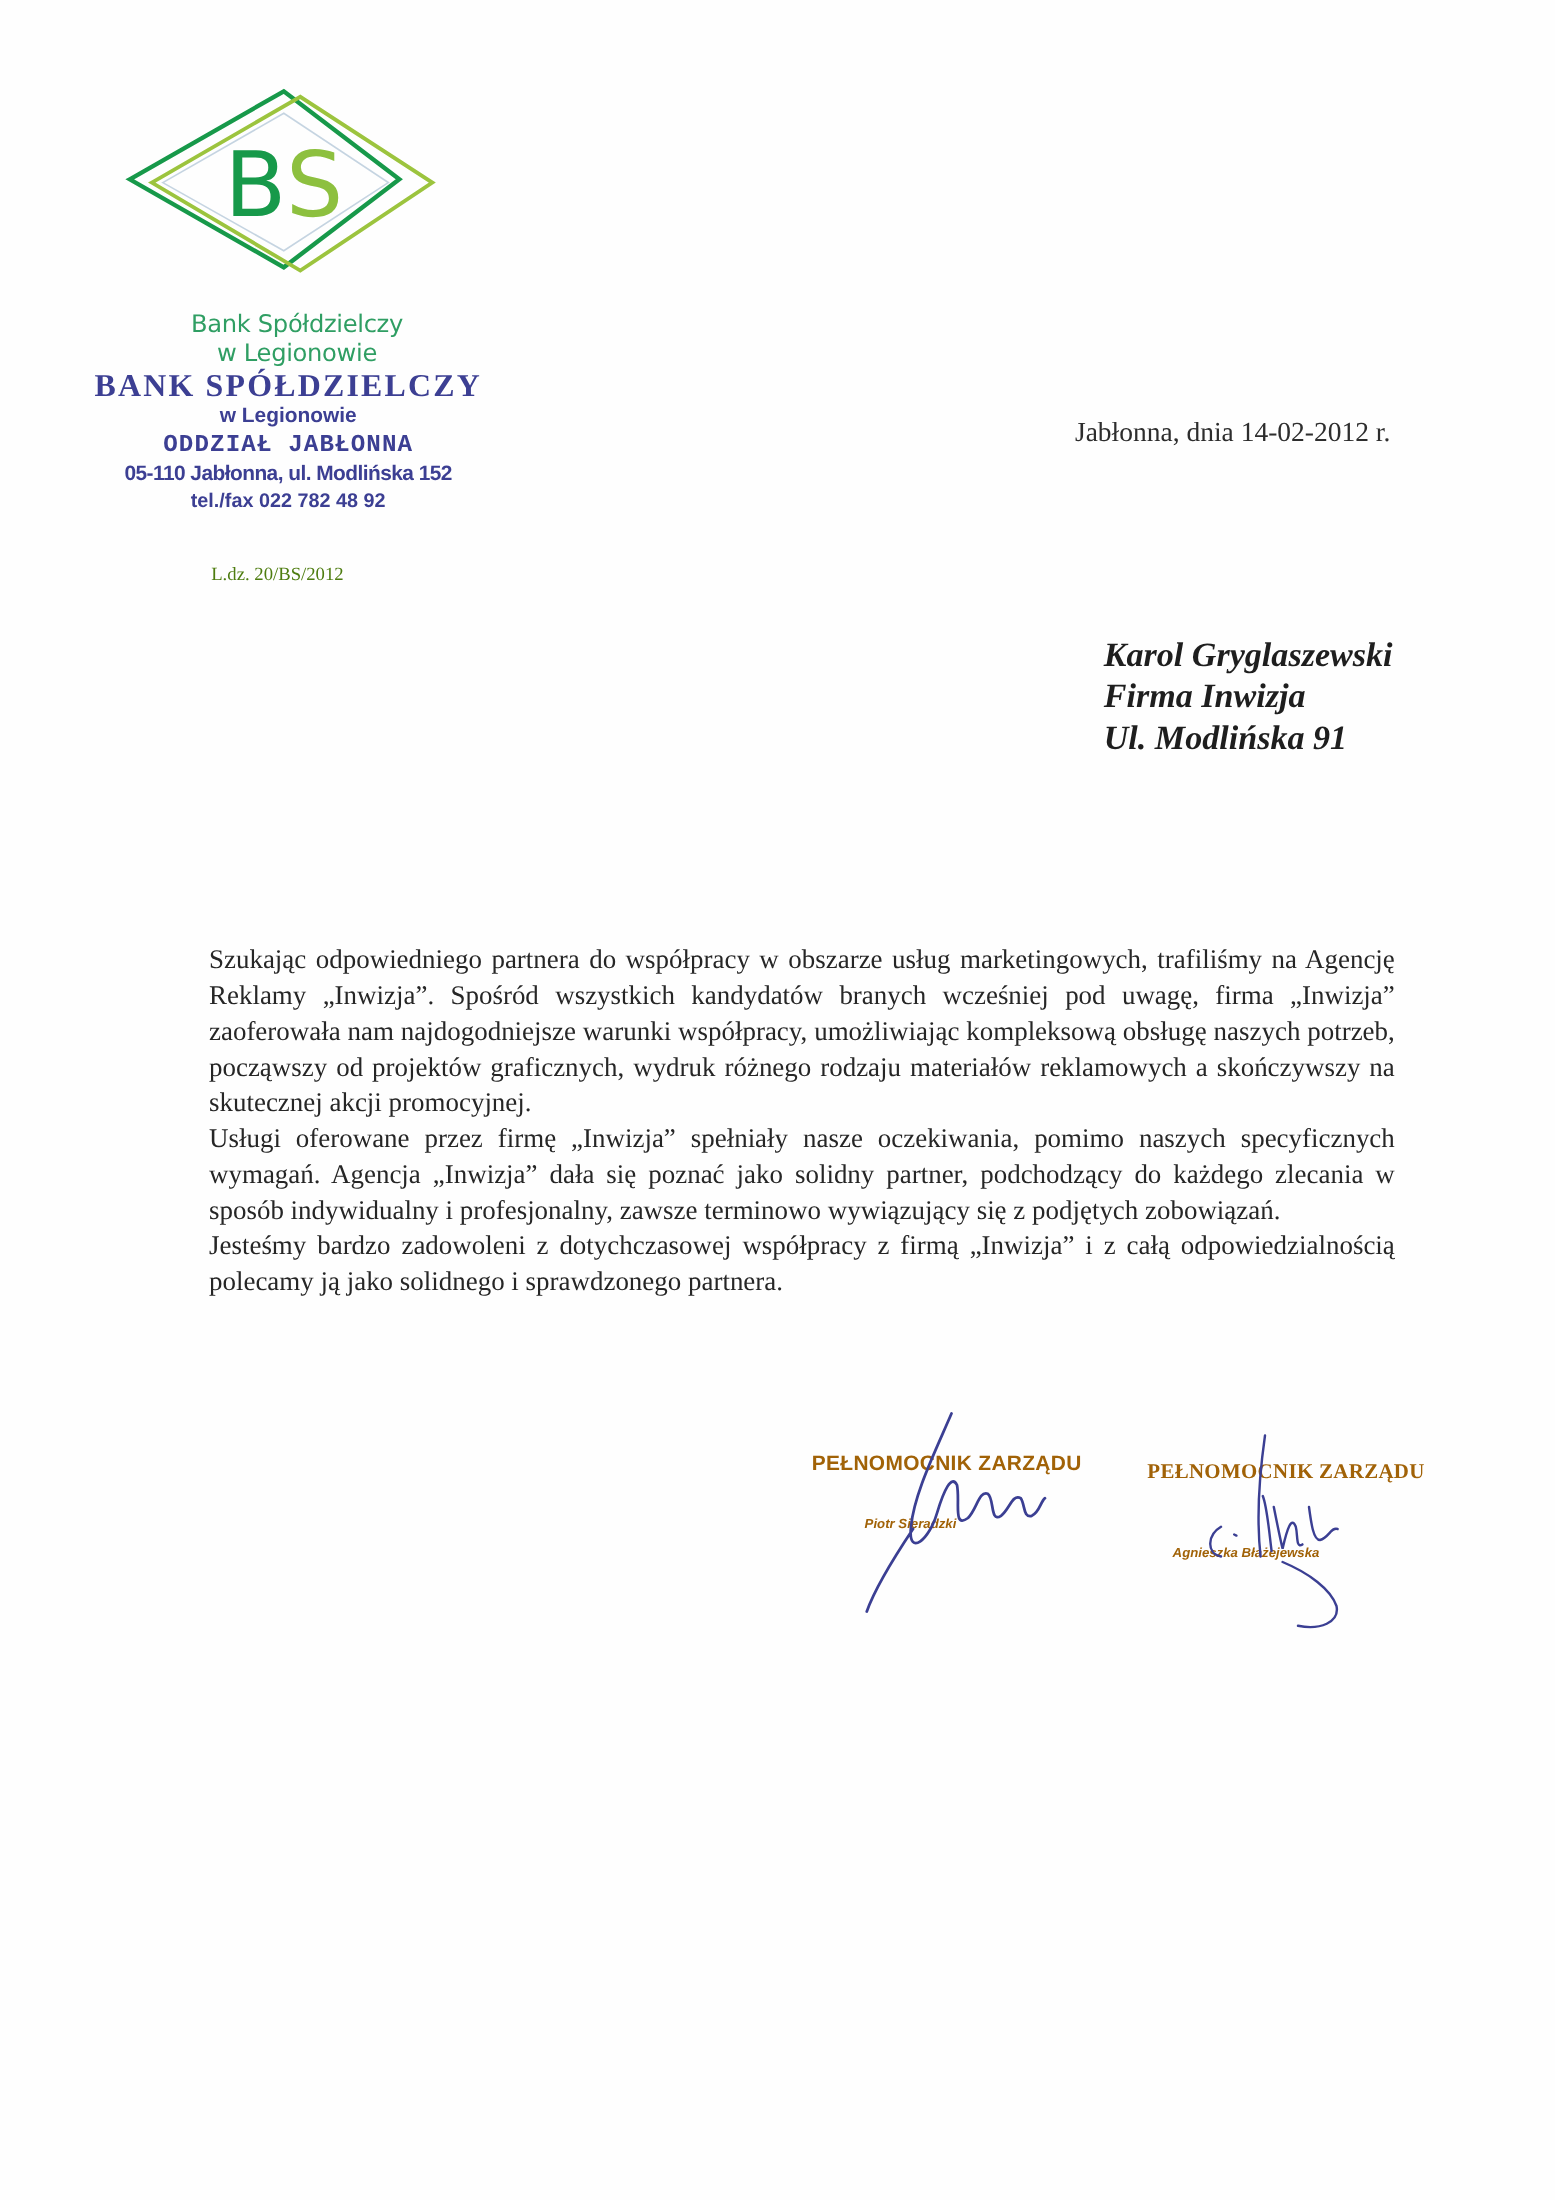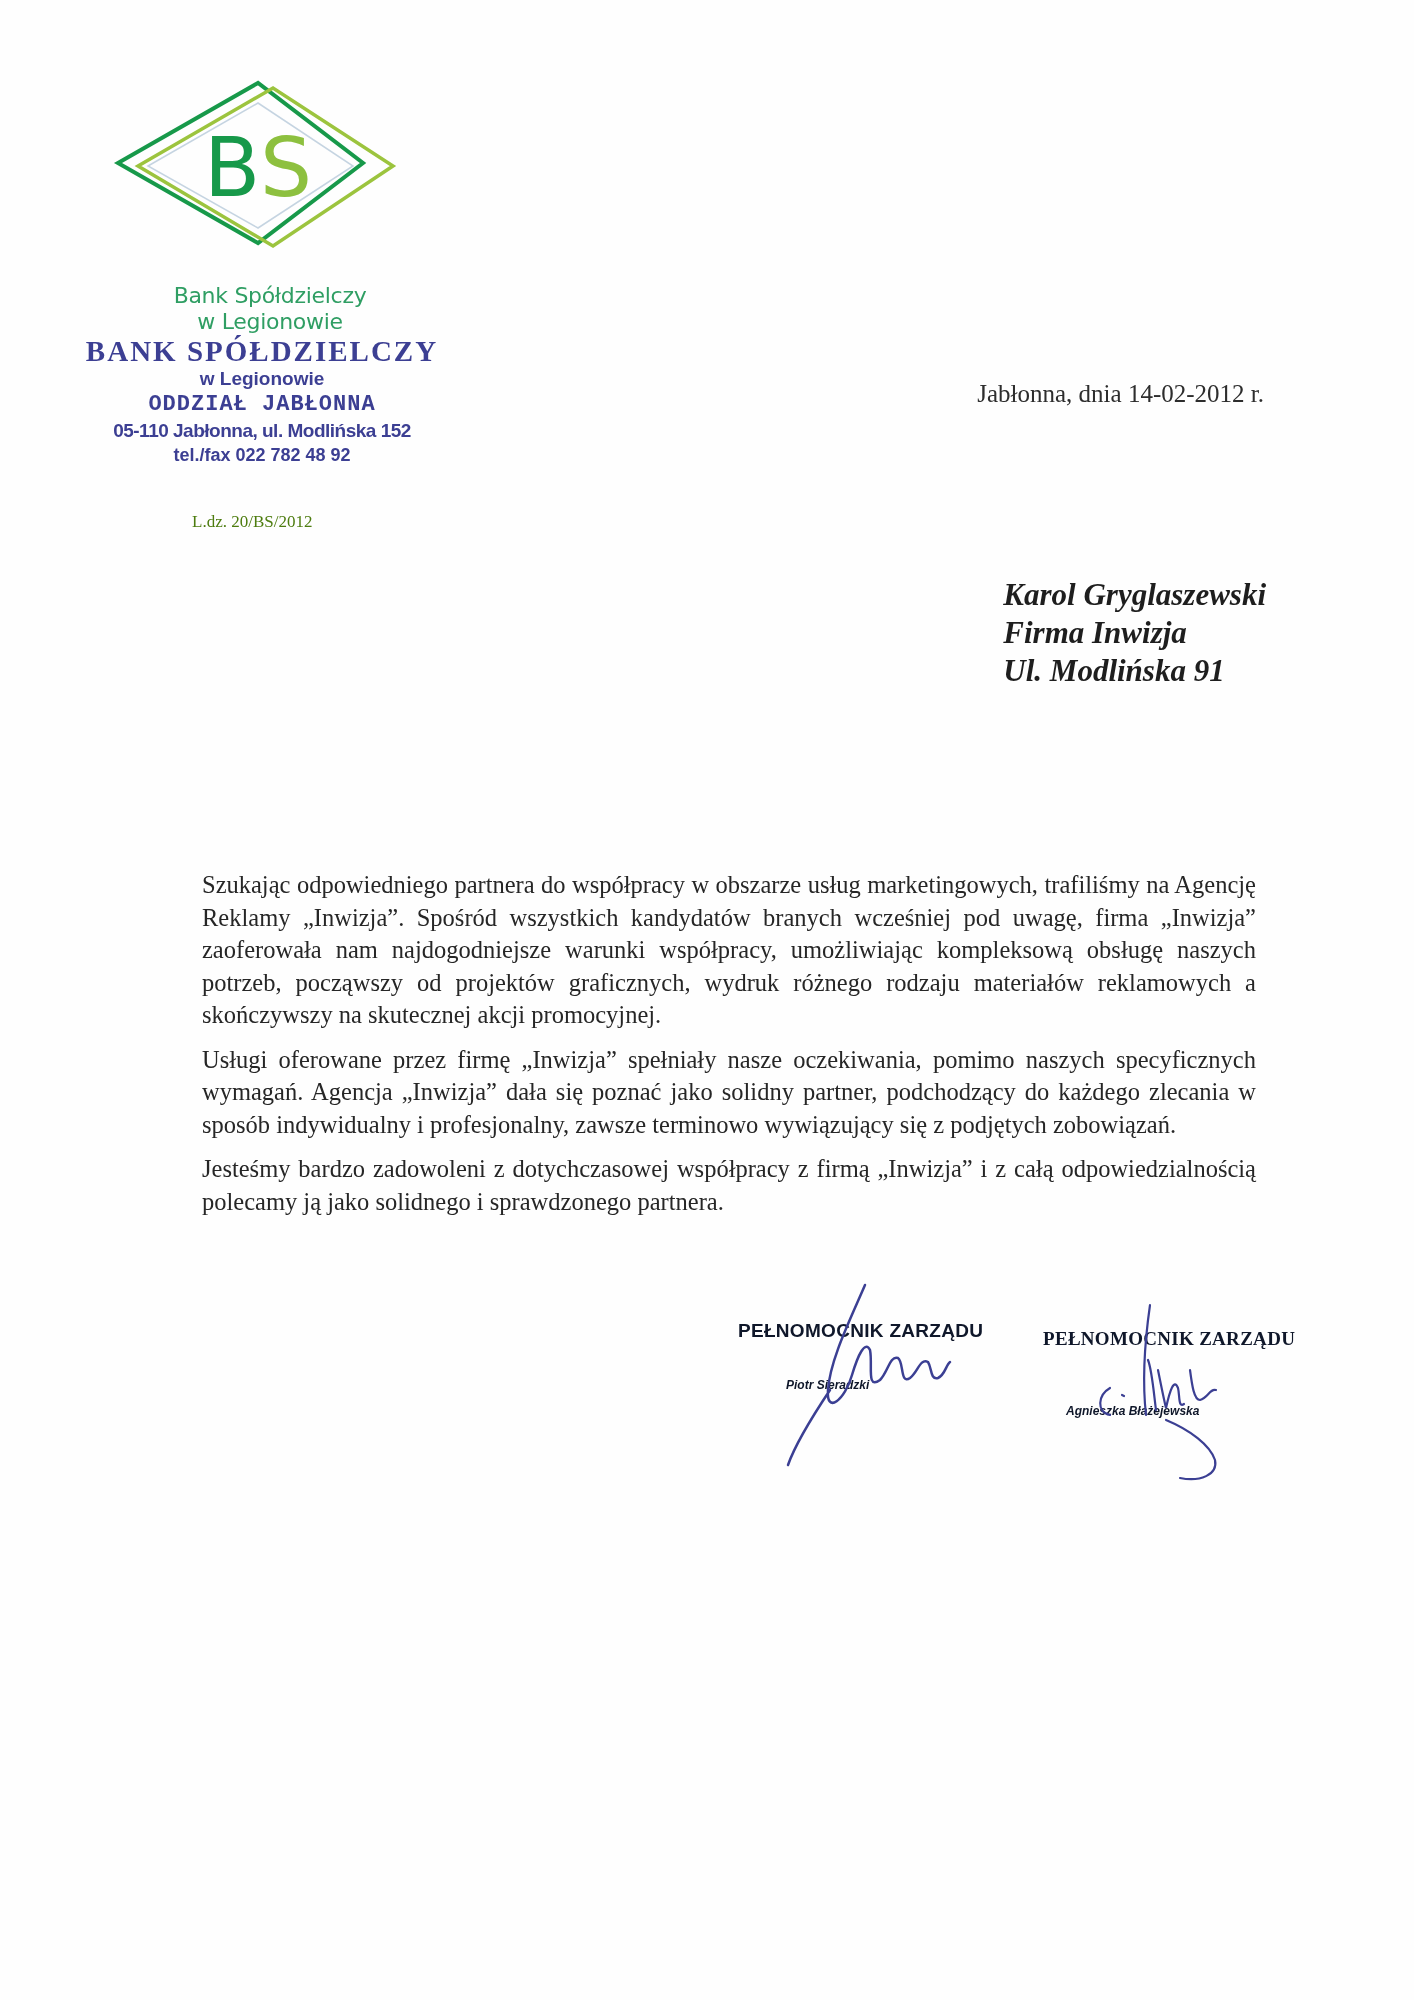--- a/index.html
+++ b/index.html
@@ -34,24 +34,24 @@
 
     .recipient {
       position: absolute; right: 148px; top: 576px; text-align: left;
       font-weight: bold; font-style: italic; font-size: 31px; line-height: 38px; color: #1e1e1e;
     }
 
     .body-text {
       position: absolute; left: 190px; top: 857px; width: 1078px;
       font-size: 24.5px; line-height: 32.5px; text-align: justify; color: #262626;
     }
-    .body-text p { margin: 12px; }
+    .body-text p { margin: 0; }
 
     
-    .sig { position: absolute; font-family: "Liberation Sans", sans-serif; color: #0f172a; }
+    .sig { position: absolute; font-family: "Liberation Sans", sans-serif; color: #a16207; }
     .sig .role { font-weight: bold; font-size: 19px; letter-spacing: 0.3px; white-space: nowrap; }
     .sig .name { font-weight: bold; font-style: italic; font-size: 12px; white-space: nowrap; text-align: right; }
     .sig1 { left: 738px; top: 1320px; }
     .sig1 .name { position: absolute; left: 48px; top: 58px; }
     .sig2 { left: 1043px; top: 1328px; }
     .sig2 .role { font-family: "Liberation Serif", serif; font-size: 19px; }
     .sig2 .name { position: absolute; left: 23px; top: 76px; }
     .scribble { position: absolute; pointer-events: none; }
   </style>
 </head>

